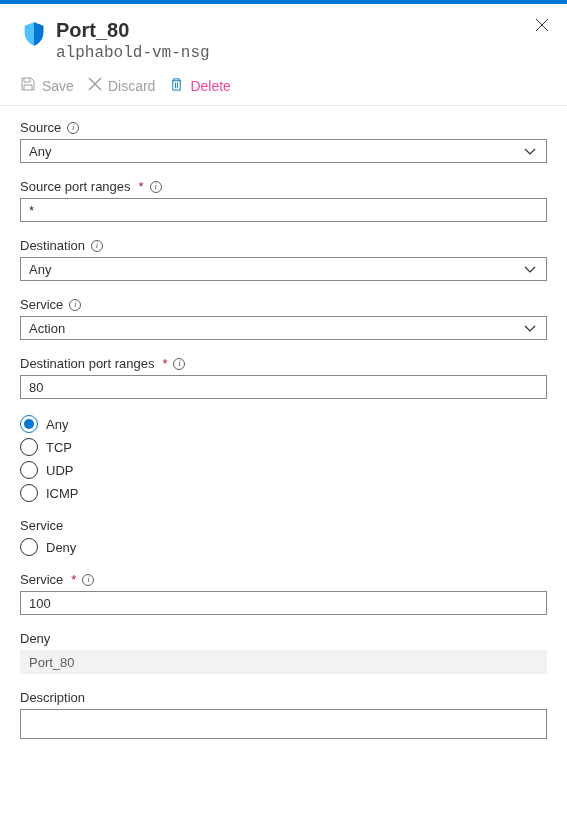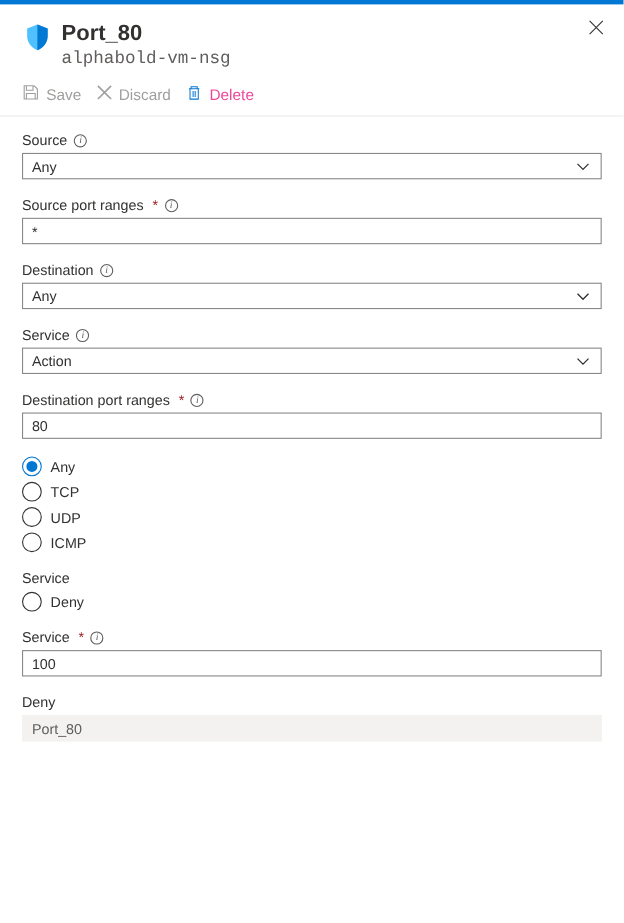--- a/index.html
+++ b/index.html
@@ -310,14 +310,20 @@
     <input class="text-input" value="100" style="">
   </div>
 
   <div class="field">
     <div class="label-row">
       <span>Deny</span>
     </div>
     <input class="text-input" readonly="" value="Port_80" style="">
   </div>
 
+  <div class="field">
+    <div class="label-row">
+      <span>Description</span>
+    </div>
+    <textarea class="textarea" style=""></textarea>
+  </div>
 
 </div>
 
 </body></html>

